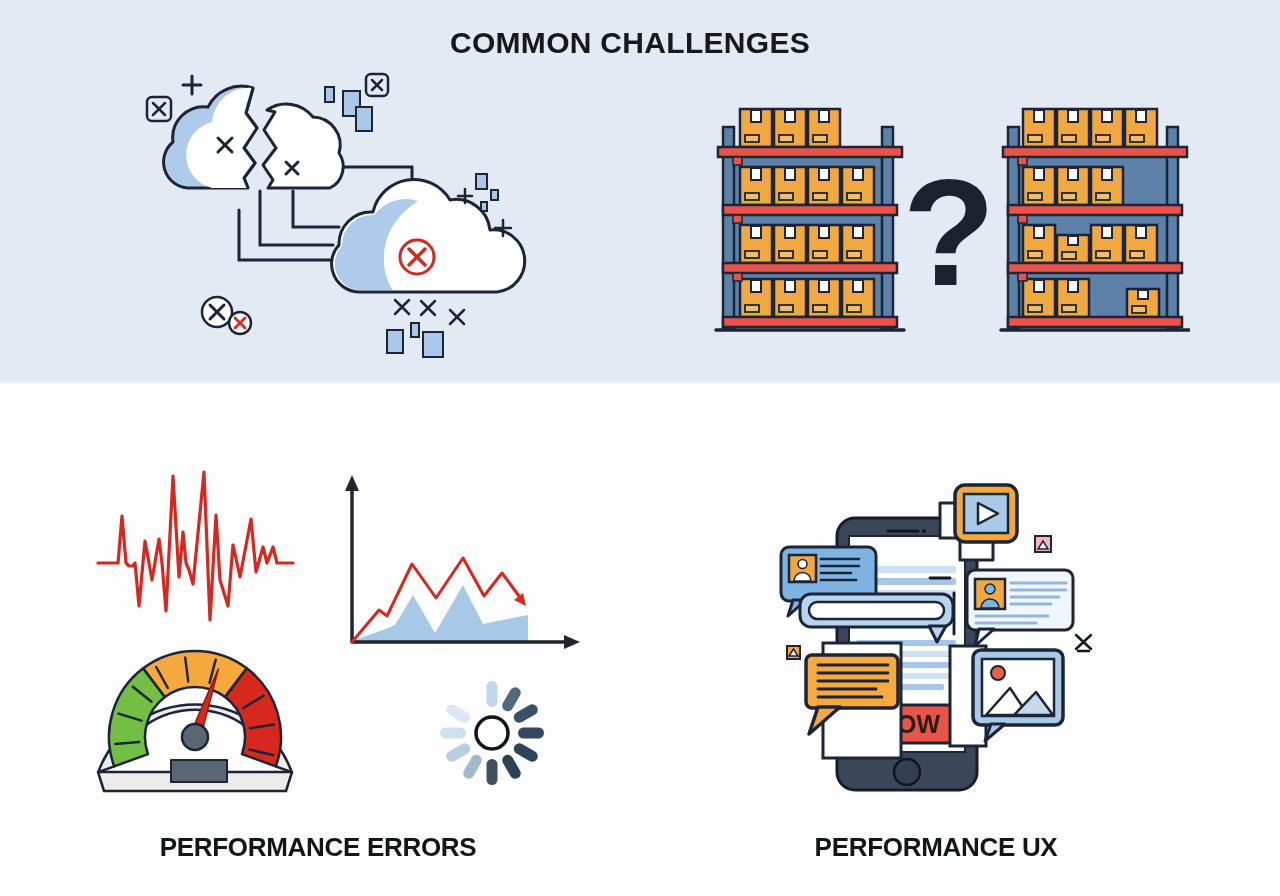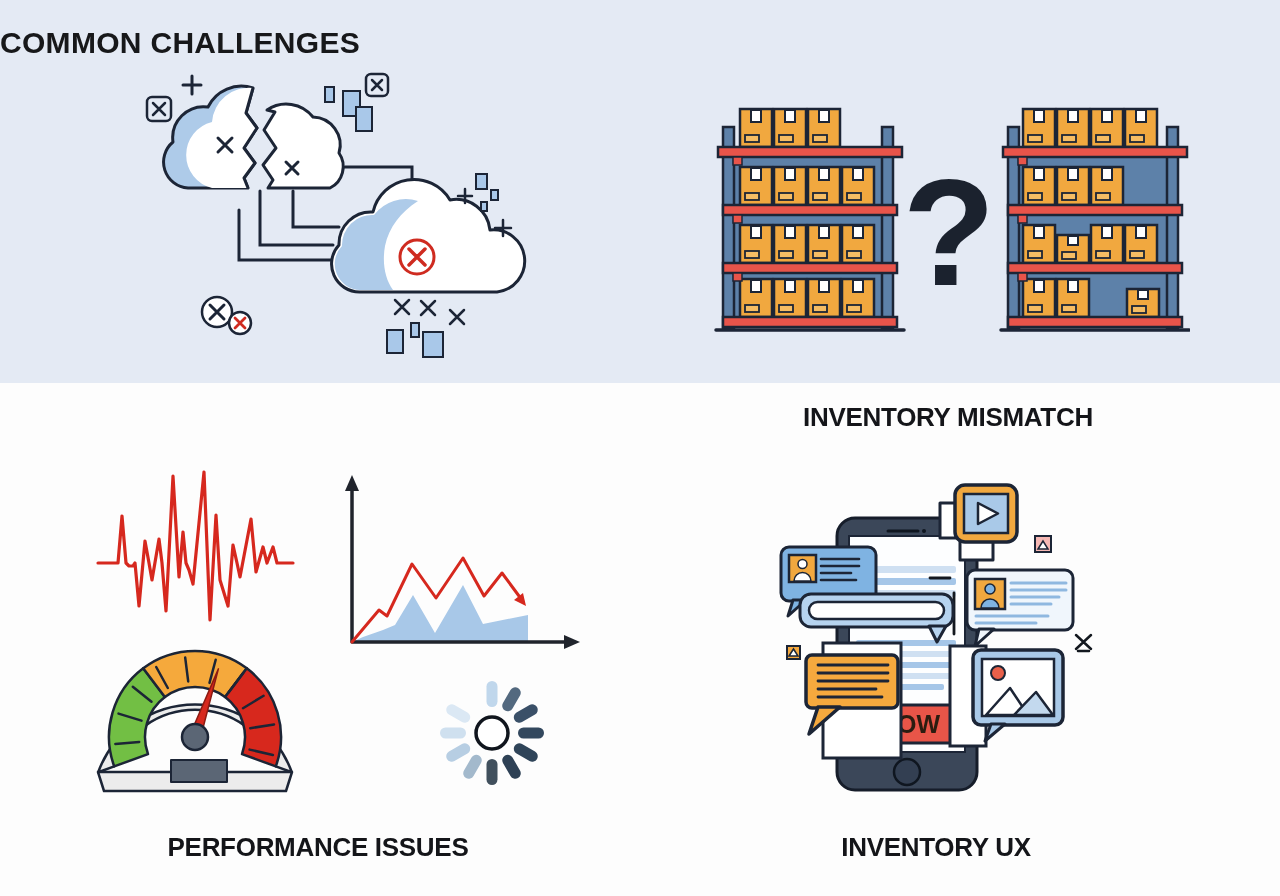--- a/index.html
+++ b/index.html
@@ -1,19 +1,19 @@
 <!DOCTYPE html>
 <html><head>
 <meta charset="utf-8">
 <style>
   html,body{margin:0;padding:0;background:#fdfdfd;}
   .canvas{position:relative;width:1280px;height:896px;overflow:hidden;
           font-family:"Liberation Sans",sans-serif;background:#fdfdfd;}
   .top-band{position:absolute;left:0;top:0;width:1280px;height:383px;background:#e4eaf4;}
-  .title{position:absolute;left:0;top:26px;width:1260px;
+  .title{position:absolute;left:0;top:26px;width:1260px;text-align:center;
          font-size:30px;font-weight:700;color:#17181a;letter-spacing:.3px;}
   .quad-label{position:absolute;transform:translateX(-50%);font-size:26px;font-weight:700;
               color:#141519;letter-spacing:-.3px;white-space:nowrap;}
   .lbl-datasync{left:325px;top:402px;}
   .lbl-inventory{left:948px;top:402px;}
   .lbl-performance{left:318px;top:832px;}
   .lbl-fragmented{left:936px;top:832px;}
   .ill{position:absolute;}
   svg text{font-family:"Liberation Sans",sans-serif;}
 </style>
@@ -334,17 +334,16 @@
       <rect x="202" y="196" width="36" height="100" fill="#ffffff" stroke="#1c2536" stroke-width="3"></rect>
       <rect x="225" y="200" width="90" height="75" rx="8" fill="#a9c9e8" stroke="#1c2536" stroke-width="3.5"></rect>
       <path d="M243,274 L237,291 L257,274 Z" fill="#a9c9e8" stroke="#1c2536" stroke-width="3" stroke-linejoin="round"></path>
       <rect x="234" y="209" width="72" height="57" fill="#ffffff" stroke="#1c2536" stroke-width="2.5"></rect>
       <circle cx="250" cy="223" r="7" fill="#e8604a" stroke="#1c2536" stroke-width="2"></circle>
       <polygon points="238,265 262,238 280,265" fill="#ffffff" stroke="#1c2536" stroke-width="2.5" stroke-linejoin="round"></polygon>
       <polygon points="266,265 288,242 305,265" fill="#c3d9ee" stroke="#1c2536" stroke-width="2.5" stroke-linejoin="round"></polygon>
     </g>
   </svg>
 
-  <div class="quad-label lbl-inventory">INVENTORY MISMATCH</div>
-  <div class="quad-label lbl-performance">PERFORMANCE ISSUES</div>
-  <div class="quad-label lbl-fragmented">INVENTORY UX</div>
+  <div class="quad-label lbl-performance">PERFORMANCE ERRORS</div>
+  <div class="quad-label lbl-fragmented">PERFORMANCE UX</div>
 
 </div>
 
 </body></html>

